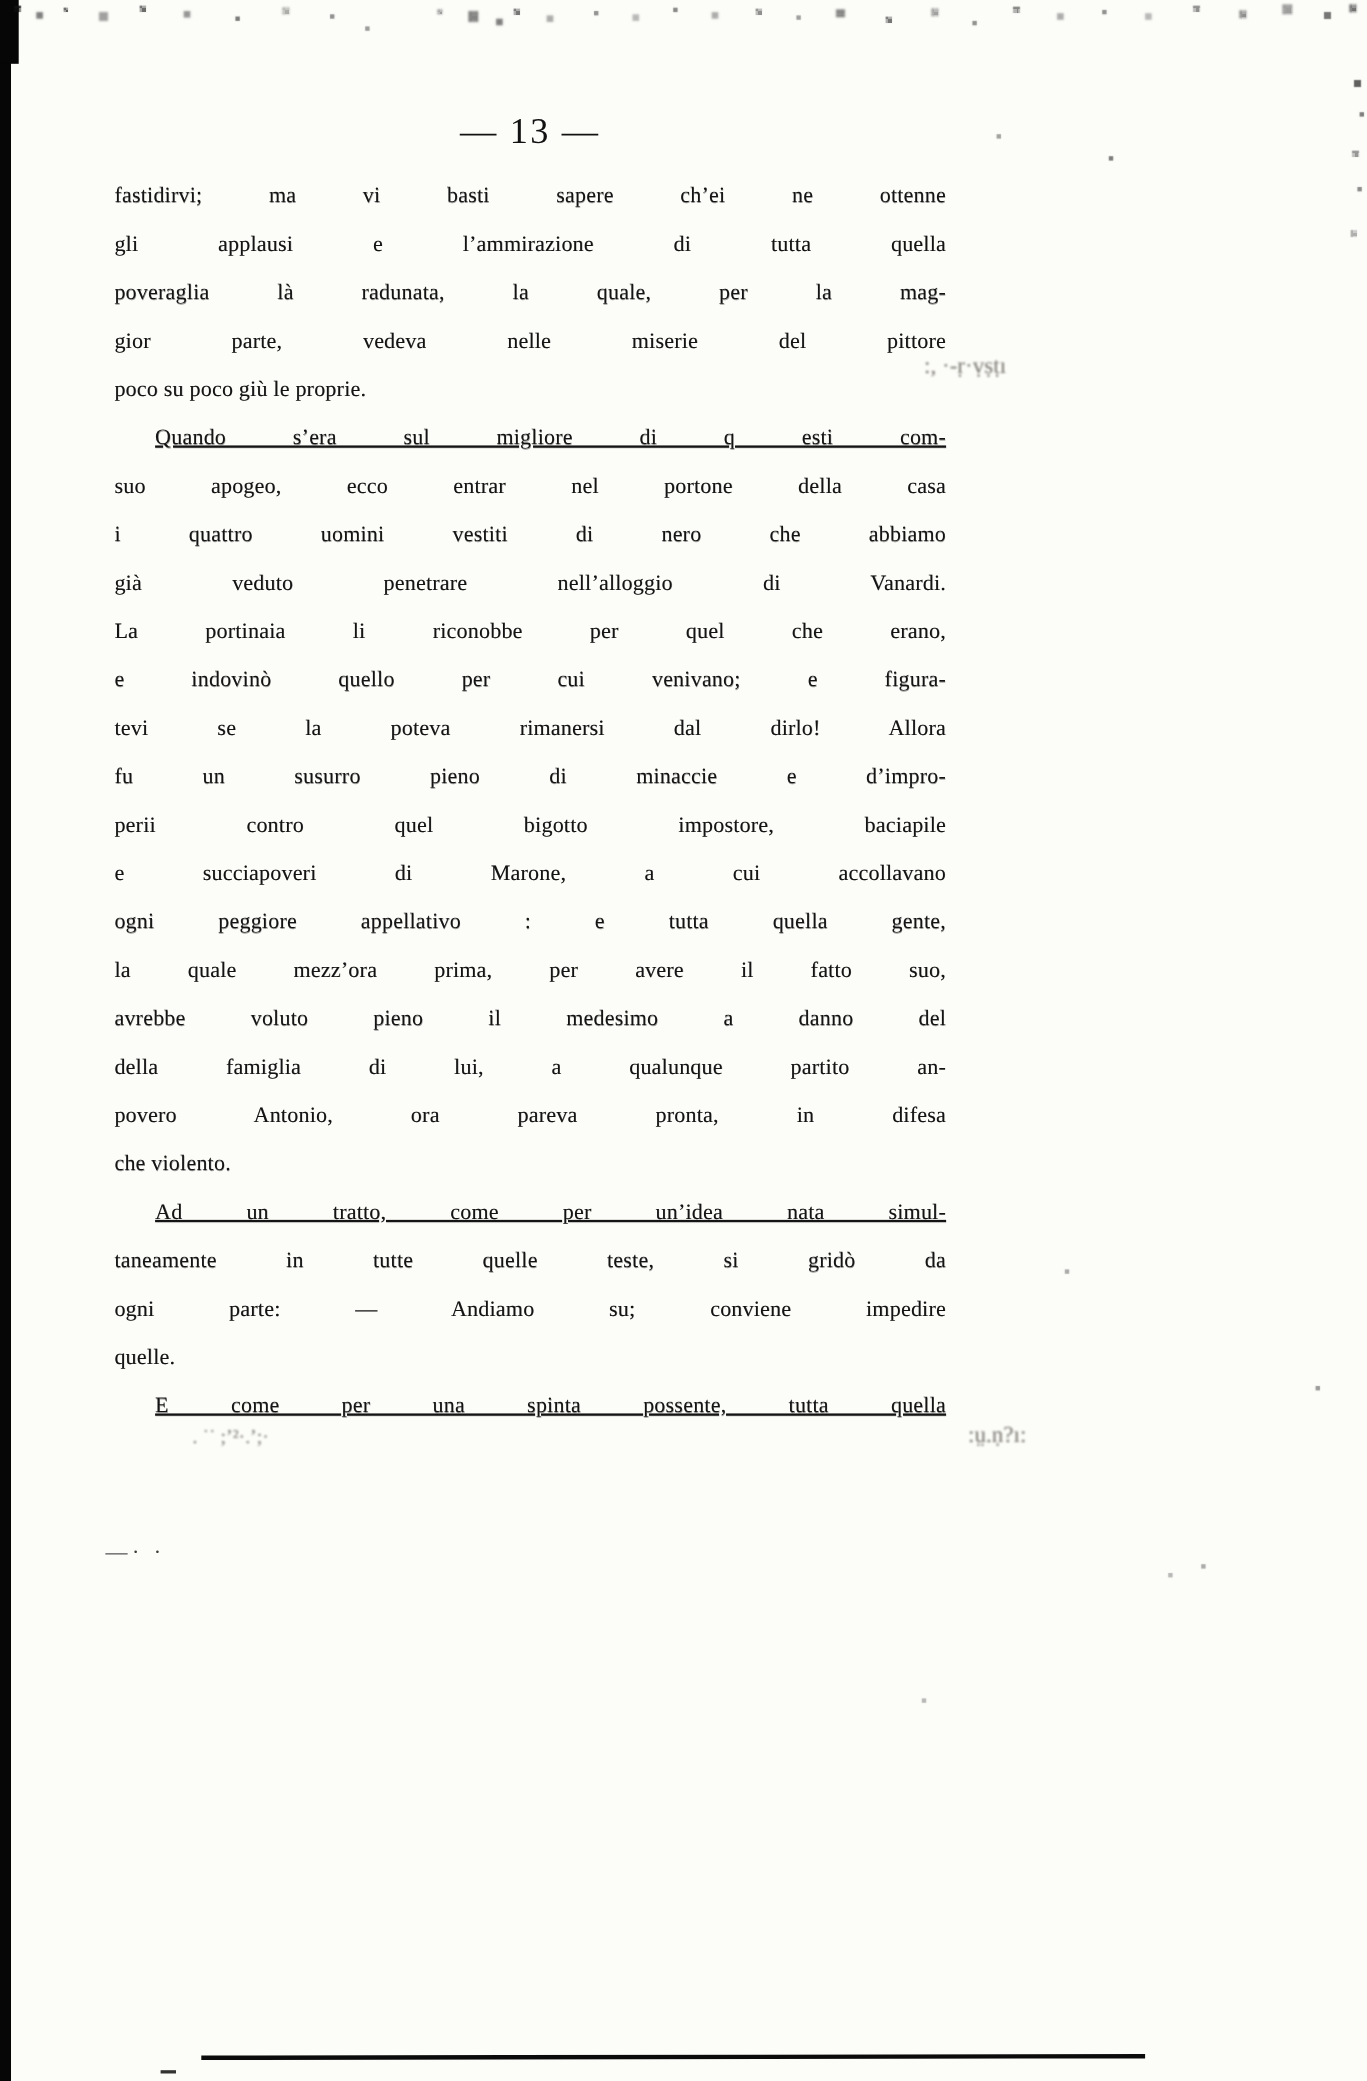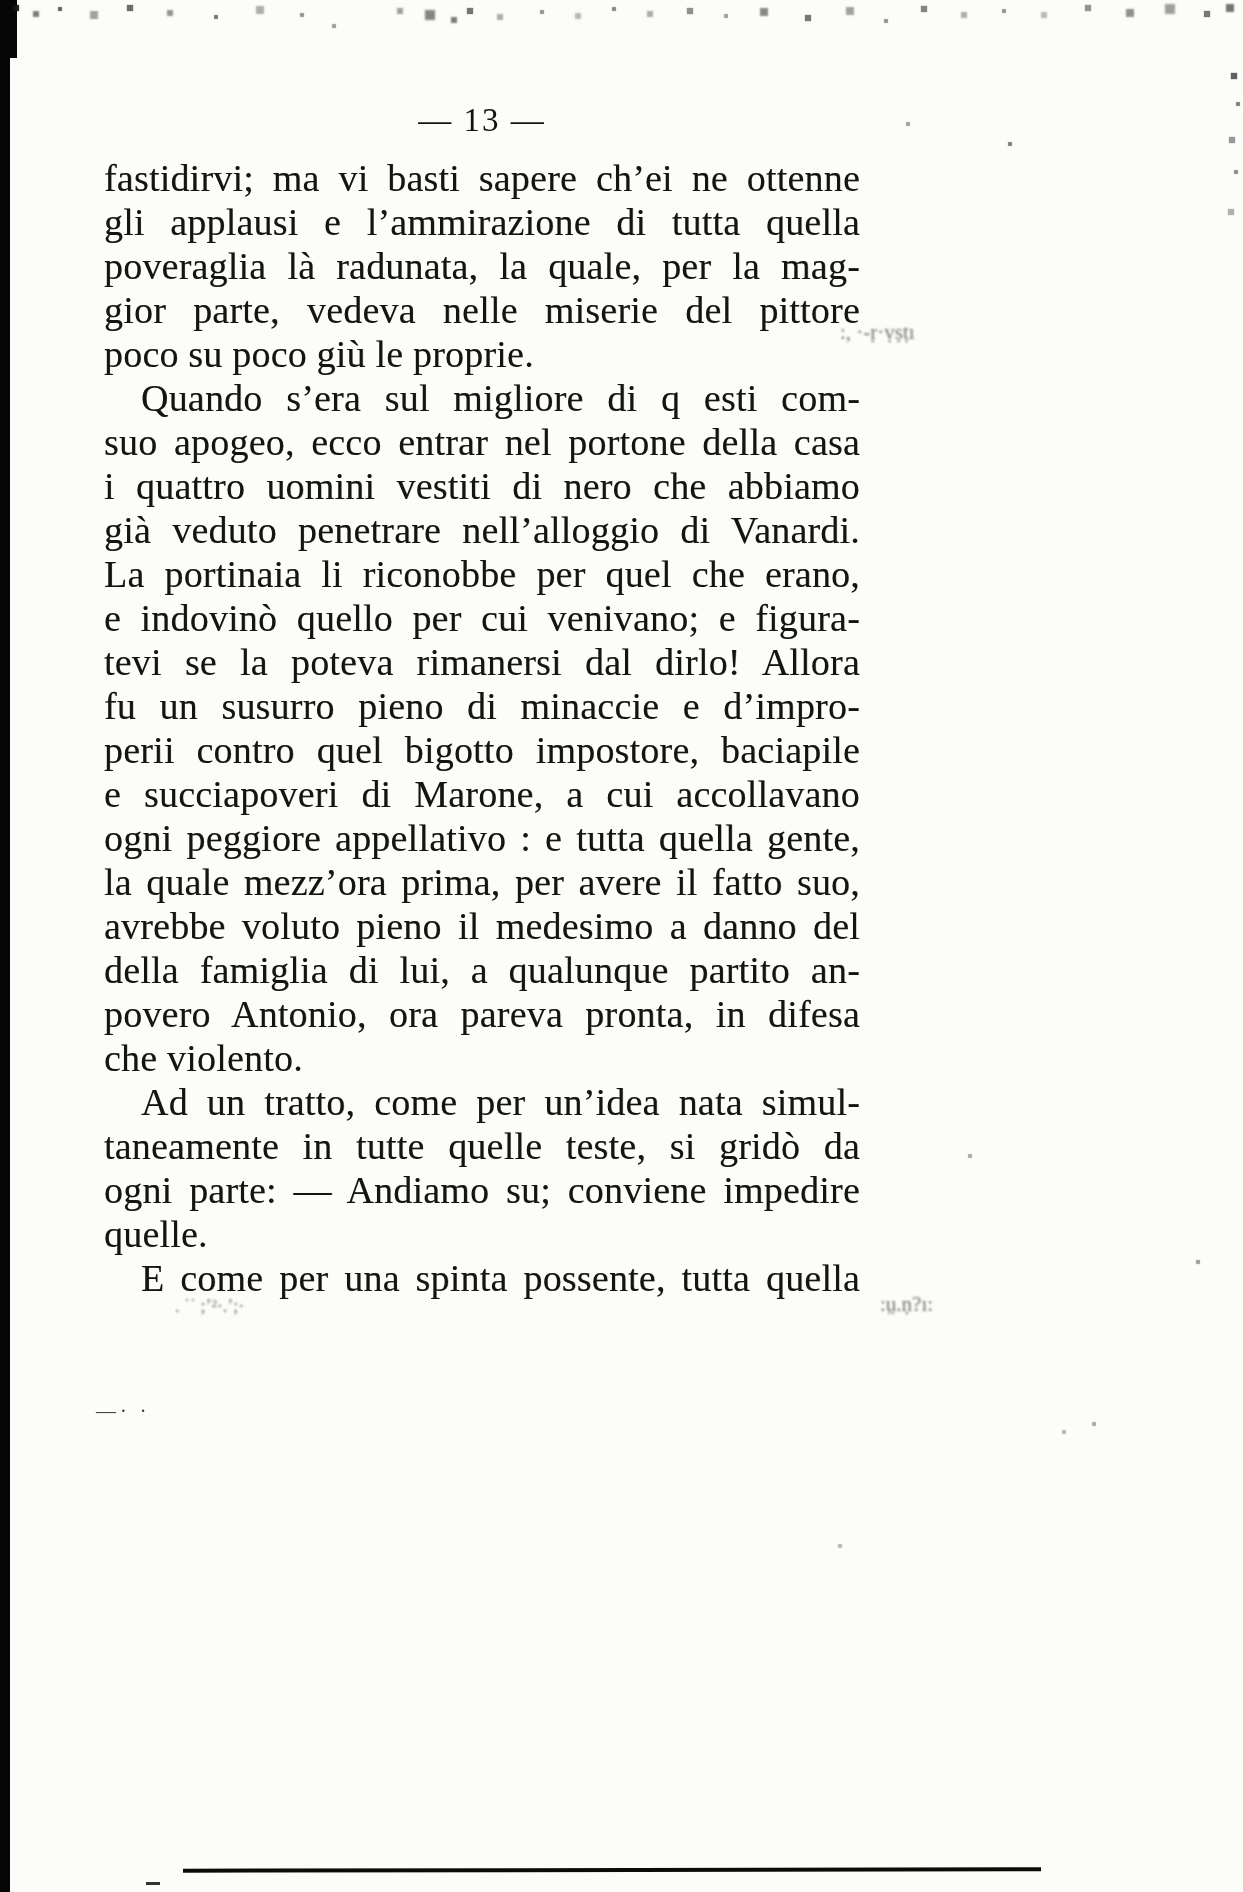--- a/index.html
+++ b/index.html
@@ -53,32 +53,32 @@
     position:absolute; left:104px; top:86px; width:756px;margin-top:16px;
   }
   .page-number {
     text-align:center;
     font-size:33px;
     letter-spacing:2px;
     color:#121212;
   }
   .text-body {
     margin-top:17px;
-    font-size:38px;
+    font-size:20px;
     line-height:44px;
     letter-spacing:0.2px;
     text-shadow:0.3px 0.3px 0.3px rgba(10,10,10,0.4);
     text-justify:inter-word;
   }
   .line {
     height:44px;
     text-align:justify;
     text-align-last:justify;
   }
-  .line.indent { text-indent:37px; }
+  .line.indent { text-indent:37px;text-decoration:underline; }
   .line.para-end { text-align-last:left; }
   
   .smudge {
     position:absolute;
     color:#76746c;
     filter:blur(1.2px);
     font-size:21px;
     white-space:nowrap;
   }
   .smudge-1 { left:840px; top:320px; }

